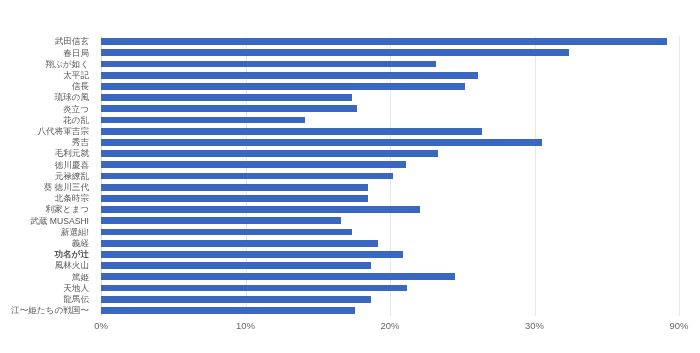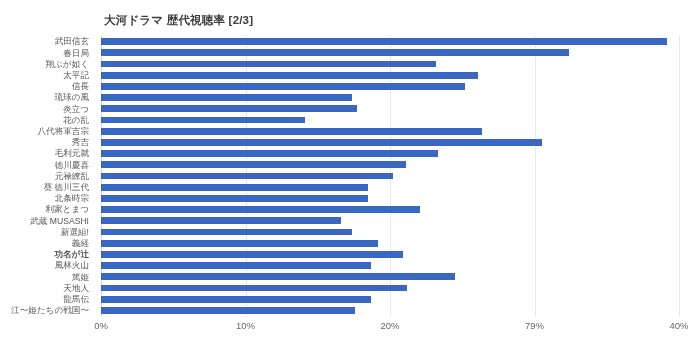--- a/index.html
+++ b/index.html
@@ -118,21 +118,20 @@
     font-size: 9.5px;
     color: #666666;
     white-space: nowrap;
   }
 </style>
 </head>
 <body>
 
 <div id="chart-root">
 
-  <div class="chart-title">大河ドラマ 歴代視聴率 [2/3]</div>
 
   <div class="axis-line-y"></div>
 
   <div class="cat-labels" id="cat-labels">
       <div class="cat-label" style="top: 1.3px;">武田信玄</div>
       <div class="cat-label" style="top: 12.5px; padding-left: 44px;">春日局</div>
       <div class="cat-label" style="top: 23.7px;">翔ぶが如く</div>
       <div class="cat-label" style="top: 34.9px;">太平記</div>
       <div class="cat-label" style="top: 46.1px; padding-left: 7px;">信長</div>
       <div class="cat-label" style="top: 57.3px;">琉球の風</div>
@@ -240,17 +239,17 @@
         <div class="row" style="top: 270.928px; height: 6.944px;">
           <div class="bar" title="江〜姫たちの戦国〜 17.6%" style="width: 254.32px; background: rgb(58, 103, 194);"></div>
         </div>
       </div>
   </div>
 
   <div class="x-ticks" id="x-ticks">
       <div class="x-tick" style="left: 101px;">0%</div>
       <div class="x-tick" style="left: 245.5px;">10%</div>
       <div class="x-tick" style="left: 390px;">20%</div>
-      <div class="x-tick" style="left: 534.5px;">79%</div>
-      <div class="x-tick" style="left: 679px;">40%</div>
+      <div class="x-tick" style="left: 534.5px;">30%</div>
+      <div class="x-tick" style="left: 679px;">90%</div>
     </div>
 
 </div>
 
 </body></html>

